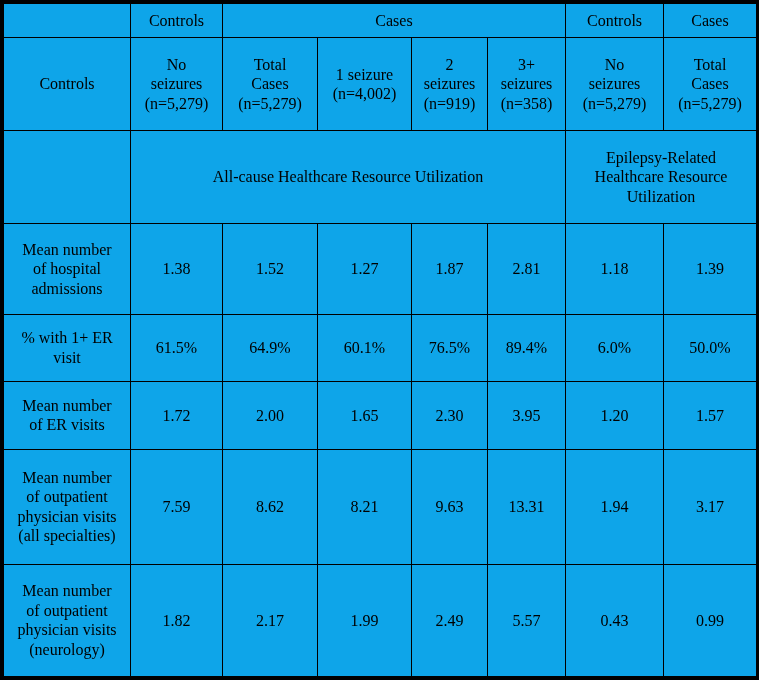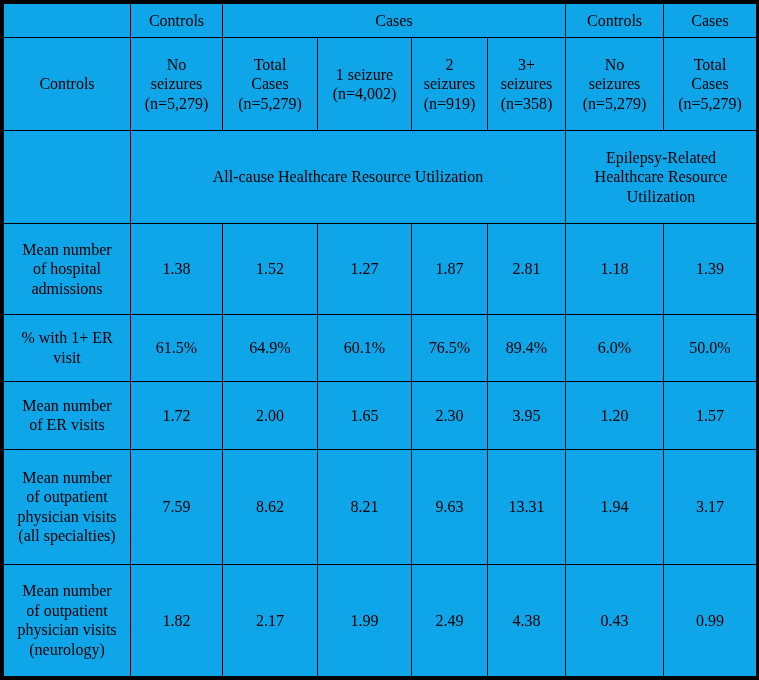--- a/index.html
+++ b/index.html
@@ -145,19 +145,19 @@
       </tr>
       <tr class="r9">
         <td>Mean number
 of outpatient
 physician visits
 (neurology)</td>
         <td>1.82</td>
         <td>2.17</td>
         <td>1.99</td>
         <td>2.49</td>
-        <td>4.38</td>
+        <td>5.57</td>
         <td>0.43</td>
         <td>0.99</td>
       </tr>
     </tbody>
   </table>
 </div>
 
 </body></html>

